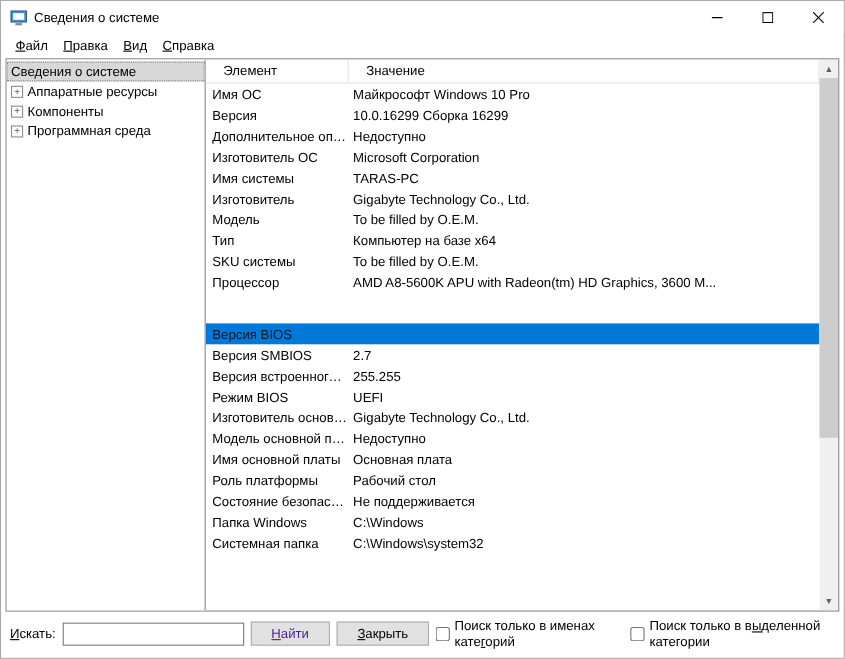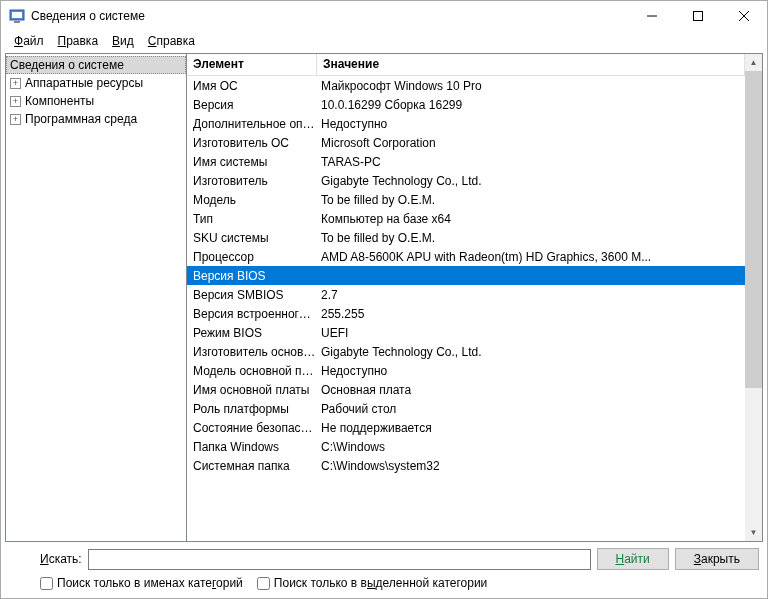--- a/index.html
+++ b/index.html
@@ -13,37 +13,37 @@
 .menu-item { padding: 2px 7px; cursor: default; }
 .menu-item span { text-decoration: underline; }
 .content { flex: 1; display: flex; border: 1px solid #828790; margin: 2px 4px 0 4px; overflow: hidden; }
 .tree { width: 181px; border-right: 1px solid #828790; background: #fff; padding: 2px 0; overflow: auto; }
 .tree-item { display: flex; align-items: center; height: 18px; padding-left: 4px; white-space: nowrap; }
 .tree-item.selected { background: #d8d8d8; border: 1px dotted #888; padding-left: 3px; }
 .expander { width: 11px; height: 11px; border: 1px solid #8b8b8b; margin-right: 4px; display: inline-flex; align-items: center; justify-content: center; font-size: 9px; line-height: 1; color: #555; }
 .list-container { flex: 1; display: flex; overflow: hidden; }
 .list { flex: 1; overflow: auto; }
 .list-header { height: 22px; display: flex; background: #fff; border-bottom: 1px solid #e1e1e1; }
-.col-h { padding: 3px 6px; border-right: 1px solid #e1e1e1; font-weight: bold; }
+.col-h { padding: 3px 16px; border-right: 1px solid #e1e1e1; font-weight: normal; }
 .col1 { width: 130px; flex-shrink: 0; }
 .col2 { flex: 1; }
 .row { height: 19px; display: flex; align-items: center; white-space: nowrap; overflow: hidden; }
-.row.selected { background: #0078d7; color: #ffffff; }
+.row.selected { background: #0078d7; color: #0f172a; margin-top: 28px; }
 .cell1 { width: 130px; flex-shrink: 0; padding-left: 6px; overflow: hidden; text-overflow: ellipsis; }
 .cell2 { flex: 1; padding-left: 4px; overflow: hidden; text-overflow: ellipsis; }
 .scrollbar { width: 17px; background: #f0f0f0; display: flex; flex-direction: column; }
 .sb-btn { height: 17px; display: flex; align-items: center; justify-content: center; font-size: 8px; color: #606060; }
 .sb-track { flex: 1; position: relative; }
 .sb-thumb { position: absolute; left: 0; right: 0; top: 0; height: 70%; background: #cdcdcd; }
-.footer { padding: 6px 8px 8px 8px; display: flex; flex-direction: column; gap: 6px; margin-left: 31px; }
+.footer { padding: 6px 8px 8px 8px; display: flex; flex-direction: row; gap: 6px; }
 .search-row { display: flex; align-items: center; gap: 6px; }
 .search-label span { text-decoration: underline; }
 .search-input { flex: 1; height: 21px; border: 1px solid #7a7a7a; padding: 0 4px; font-family: inherit; font-size: 12px; }
 .btn { height: 22px; padding: 0 18px; border: 1px solid #adadad; background: #e1e1e1; font-family: inherit; font-size: 12px; }
-.btn:disabled { color: #15803d; }
+.btn:disabled { color: #4c1d95; }
 .btn span { text-decoration: underline; }
 .check-row { display: flex; align-items: center; gap: 14px; }
 .check-lbl { display: flex; align-items: center; gap: 4px; }
 .check-lbl input { width: 13px; height: 13px; }
 .check-lbl span u { text-decoration: underline; }
 </style>
 </head>
 <body>
 
 <div class="titlebar">

